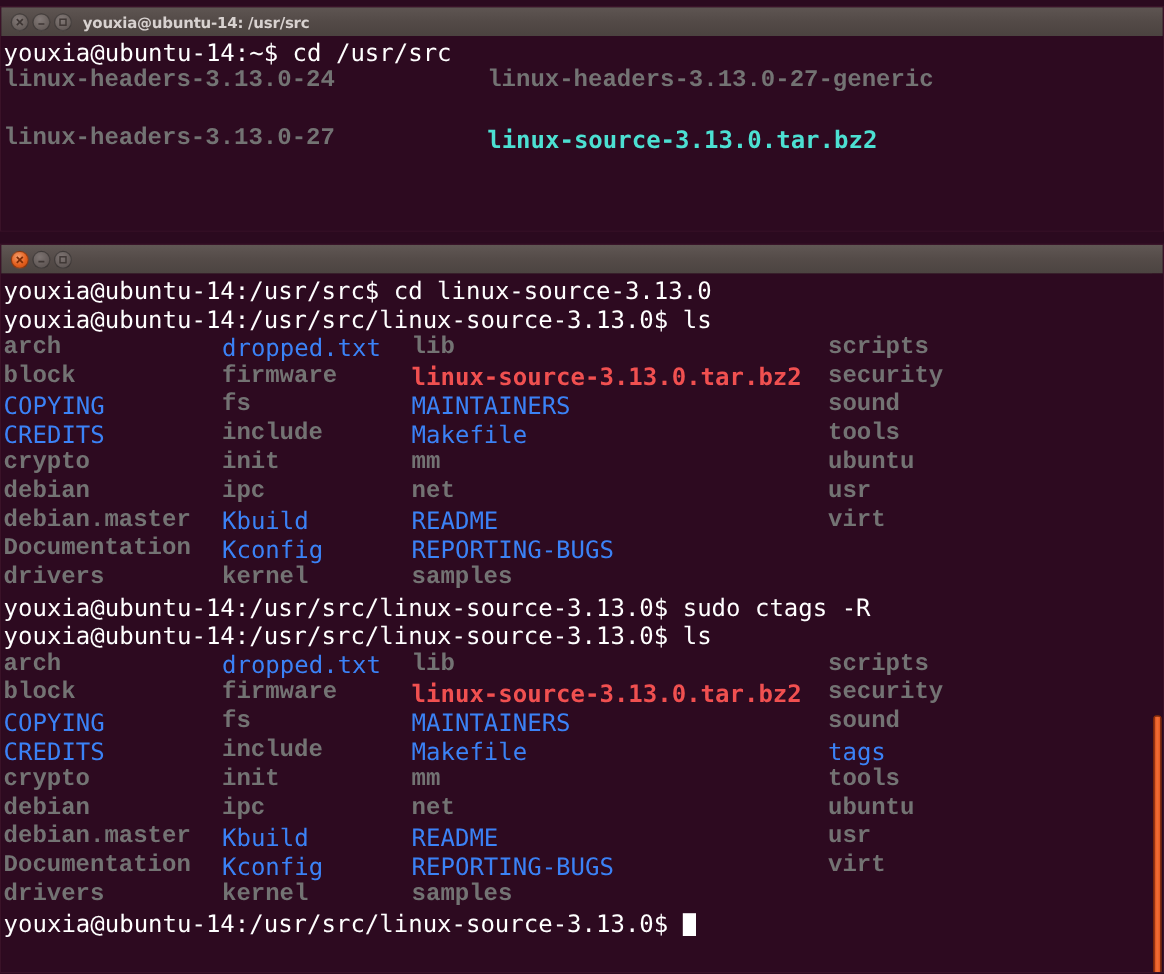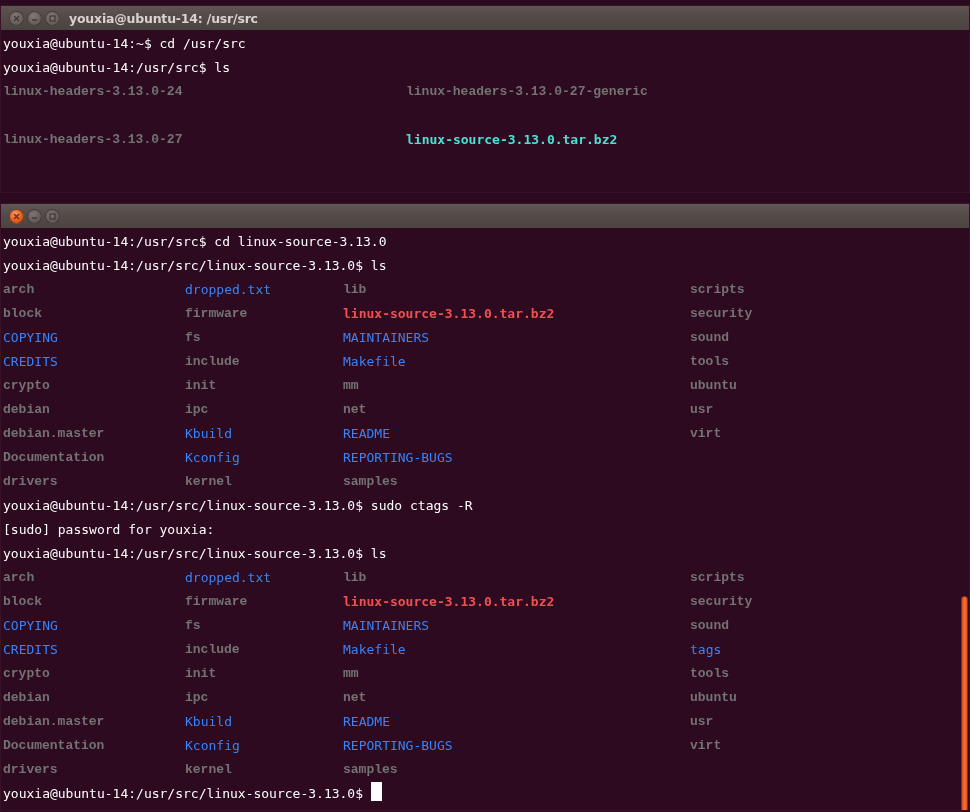--- a/index.html
+++ b/index.html
@@ -76,21 +76,21 @@
   }
   .wbtn svg { display:block; }
 
   .title-text { white-space: nowrap; }
 
   
   .term {
     background: #2d0a20;
     color: #ffffff;
     font-family: "DejaVu Sans Mono", "Liberation Mono", monospace;
-    font-size: 13px;
+    font-size: 20px;
     line-height: 24px;
     position: relative;
     overflow: hidden;
     padding: 2px 0 0 2px;
     box-sizing: border-box;
   }
   .line {
     white-space: pre;
     height: 24px;
     position: relative;
@@ -167,21 +167,20 @@
         <svg width="7" height="7" viewBox="0 0 7 7">
             <rect x="1" y="1" width="5" height="5" stroke="#3e3634" stroke-width="1.2" fill="none"></rect>
           </svg>
       </span>
     </div>
     <span class="title-text">youxia@ubuntu-14: /usr/src</span>
   </div>
 
   <div class="term" id="term-upper" style="height:164px;">
       <div class="line"><span class="c-txt">youxia@ubuntu-14:~$ </span><span class="c-txt">cd /usr/src</span></div>
-      <div class="line"><span class="c-txt">youxia@ubuntu-14:/usr/src$ </span><span class="c-txt">ls</span></div>
       <div class="ls-row">
         <span class="cell c-dir" style="left: 0px;">linux-headers-3.13.0-24</span>
         <span class="cell c-dir" style="left: 403px; text-align: center;">linux-headers-3.13.0-27-generic</span>
       </div>
       <div class="ls-row">
       </div>
       <div class="ls-row">
         <span class="cell c-dir" style="left: 0px;">linux-headers-3.13.0-27</span>
         <span class="cell c-arc2" style="left: 403px;">linux-source-3.13.0.tar.bz2</span>
       </div>
@@ -262,21 +261,20 @@
         <span class="cell c-dir" style="left: 0px;">Documentation</span>
         <span class="cell c-file" style="left: 182px;">Kconfig</span>
         <span class="cell c-file" style="left: 340px;">REPORTING-BUGS</span>
       </div>
       <div class="ls-row">
         <span class="cell c-dir" style="left: 0px;">drivers</span>
         <span class="cell c-dir" style="left: 182px;">kernel</span>
         <span class="cell c-dir" style="left: 340px;">samples</span>
       </div>
       <div class="line"><span class="c-txt">youxia@ubuntu-14:/usr/src/linux-source-3.13.0$ </span><span class="c-txt">sudo ctags -R</span></div>
-      <div class="line c-txt">[sudo] password for youxia:</div>
       <div class="line"><span class="c-txt">youxia@ubuntu-14:/usr/src/linux-source-3.13.0$ </span><span class="c-txt">ls</span></div>
       <div class="ls-row">
         <span class="cell c-dir" style="left: 0px;">arch</span>
         <span class="cell c-file" style="left: 182px;">dropped.txt</span>
         <span class="cell c-dir" style="left: 340px;">lib</span>
         <span class="cell c-dir" style="left: 687px;">scripts</span>
       </div>
       <div class="ls-row">
         <span class="cell c-dir" style="left: 0px;">block</span>
         <span class="cell c-dir" style="left: 182px;">firmware</span>

